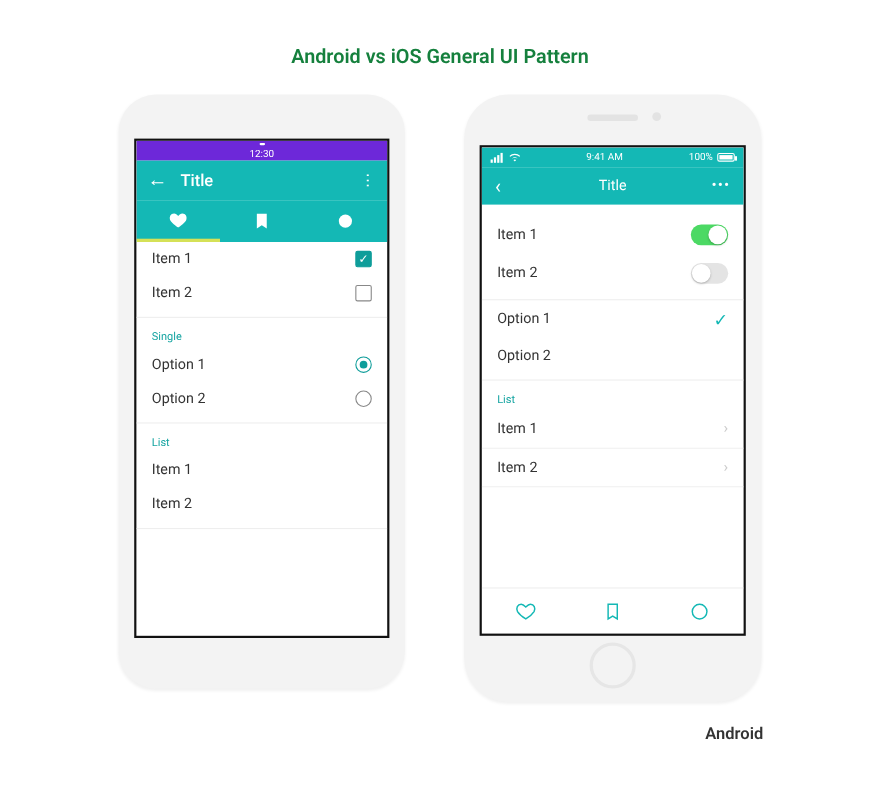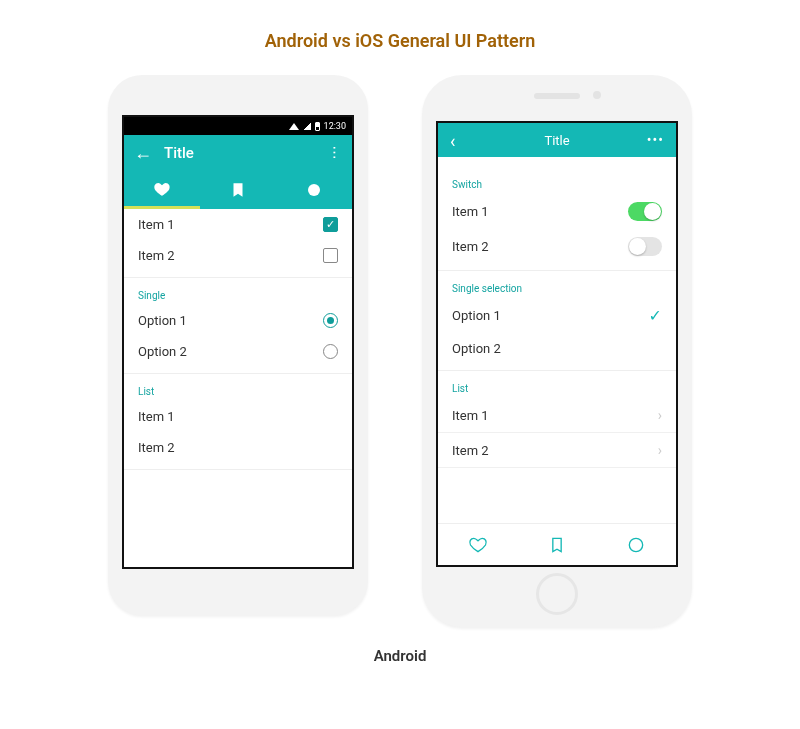--- a/index.html
+++ b/index.html
@@ -8,22 +8,22 @@
     background: #fff;
     width: 800px;
     height: 729px;
     position: relative;
     color: #333;
   }
   .page-title {
     text-align: center;
     font-size: 18px;
     font-weight: 600;
-    color: #a16207;
-    padding-top: 30px;
+    color: #15803d;
+    padding-top: 41px;
     padding-bottom: 24px;
   }
   .phones {
     display: flex;
     justify-content: center;
     gap: 54px;
   }
   
   .phone {
     background: #f3f3f3;
@@ -45,22 +45,22 @@
   .home-btn{
     position:absolute; bottom:12px; left:50%; transform:translateX(-50%);
     width:42px; height:42px; border:3px solid #e6e6e6; border-radius:50%;
   }
   .screen {
     background:#fff; border:2px solid #111; width:100%; height:100%;
     display:flex; flex-direction:column; overflow:hidden;
   }
   
   .a-status{
-    background:#000000; color:#fff; height:18px; font-size:9px;
-    display:flex; align-items:center; justify-content:flex-end; gap:4px; padding:0 6px;
+    background:#6d28d9; color:#fff; height:18px; font-size:9px;
+    display:flex; align-items:center; justify-content:flex-end; gap:4px; padding:0 6px;flex-direction:column;
   }
   .a-status .tri{
     width:0;height:0;border-left:5px solid transparent;border-right:5px solid transparent;border-bottom:7px solid #fff;
   }
   .a-status .sig{ width:8px; height:7px; background:linear-gradient(135deg, transparent 50%, #fff 50%);}
   .a-status .bat{ width:5px; height:9px; border:1px solid #fff; border-radius:1px; background:linear-gradient(#fff 60%, transparent 60%);}
   .a-appbar{
     background:#14b8b5; color:#fff; height:36px; display:flex; align-items:center; padding:0 10px; gap:12px;
   }
   .a-appbar .back{ font-size:18px; line-height:1; }
@@ -109,21 +109,21 @@
   .sw.on::after{left:auto;right:1px;}
   .check{color:#14b8b5;font-size:16px;}
   .chev{color:#ccc;font-size:14px;}
   .i-list .row{ border-bottom:1px solid #f0f0f0; padding:9px 14px;}
   .i-tabbar{
     height:42px;border-top:1px solid #eee;display:flex;align-items:center;margin-top:auto;
   }
   .i-tab{flex:1;display:flex;justify-content:center;}
   .i-tab svg{width:20px;height:20px;fill:none;stroke:#14b8b5;stroke-width:1.6;}
   .labels{
-    display:flex; justify-content:center; gap:54px; padding-top:20px;
+    display:flex; justify-content:flex-end; gap:54px; padding-top:20px;
   }
   .labels > div{ width:265px; text-align:center; font-weight:600; font-size:15px; color:#333;}
 </style>
 </head>
 <body>
 
 <div class="page-title">Android vs iOS General UI Pattern</div>
 
 <div class="phones">
 
@@ -185,39 +185,55 @@
       </div>
       <div class="row">
         <span>Item 2</span>
       </div>
       <div class="sep"></div>
     </div>
   </div>
 
   <div class="phone ios">
     <div class="screen">
+      <div class="i-status">
+        <div class="l">
+          <span class="bars">
+            <span style="height:3px"></span>
+              <span style="height:5px"></span>
+              <span style="height:7px"></span>
+              <span style="height:9px"></span>
+          </span>
+          <svg width="10" height="8" viewBox="0 0 24 18">
+              <path fill="#fff" d="M12 18l3-3c-1.7-1.7-4.3-1.7-6 0l3 3zm-6-6l2-2a7 7 0 018 0l2 2a11 11 0 00-12 0zM0 6l2 2a15 15 0 0120 0l2-2A18 18 0 000 6z"></path>
+            </svg>
+        </div>
+        <div class="m">9:41 AM</div>
+        <div class="r">
+          <span>100%</span>
+          <span class="bat"></span>
+        </div>
+      </div>
       <div class="i-nav">
         <span class="back">‹</span>
         <span class="t">Title</span>
         <span class="more">•••</span>
       </div>
 
       <div style="height:10px"></div>
-      <div class="section-h">Switch</div>
       <div class="row">
         <span>Item 1</span>
         <span class="sw on"></span>
       </div>
       <div class="row">
         <span>Item 2</span>
         <span class="sw"></span>
       </div>
 
       <div class="sep"></div>
-      <div class="section-h">Single selection</div>
       <div class="row">
         <span>Option 1</span>
         <span class="check">✓</span>
       </div>
       <div class="row">
         <span>Option 2</span>
       </div>
 
       <div class="sep"></div>
       <div class="section-h">List</div>

